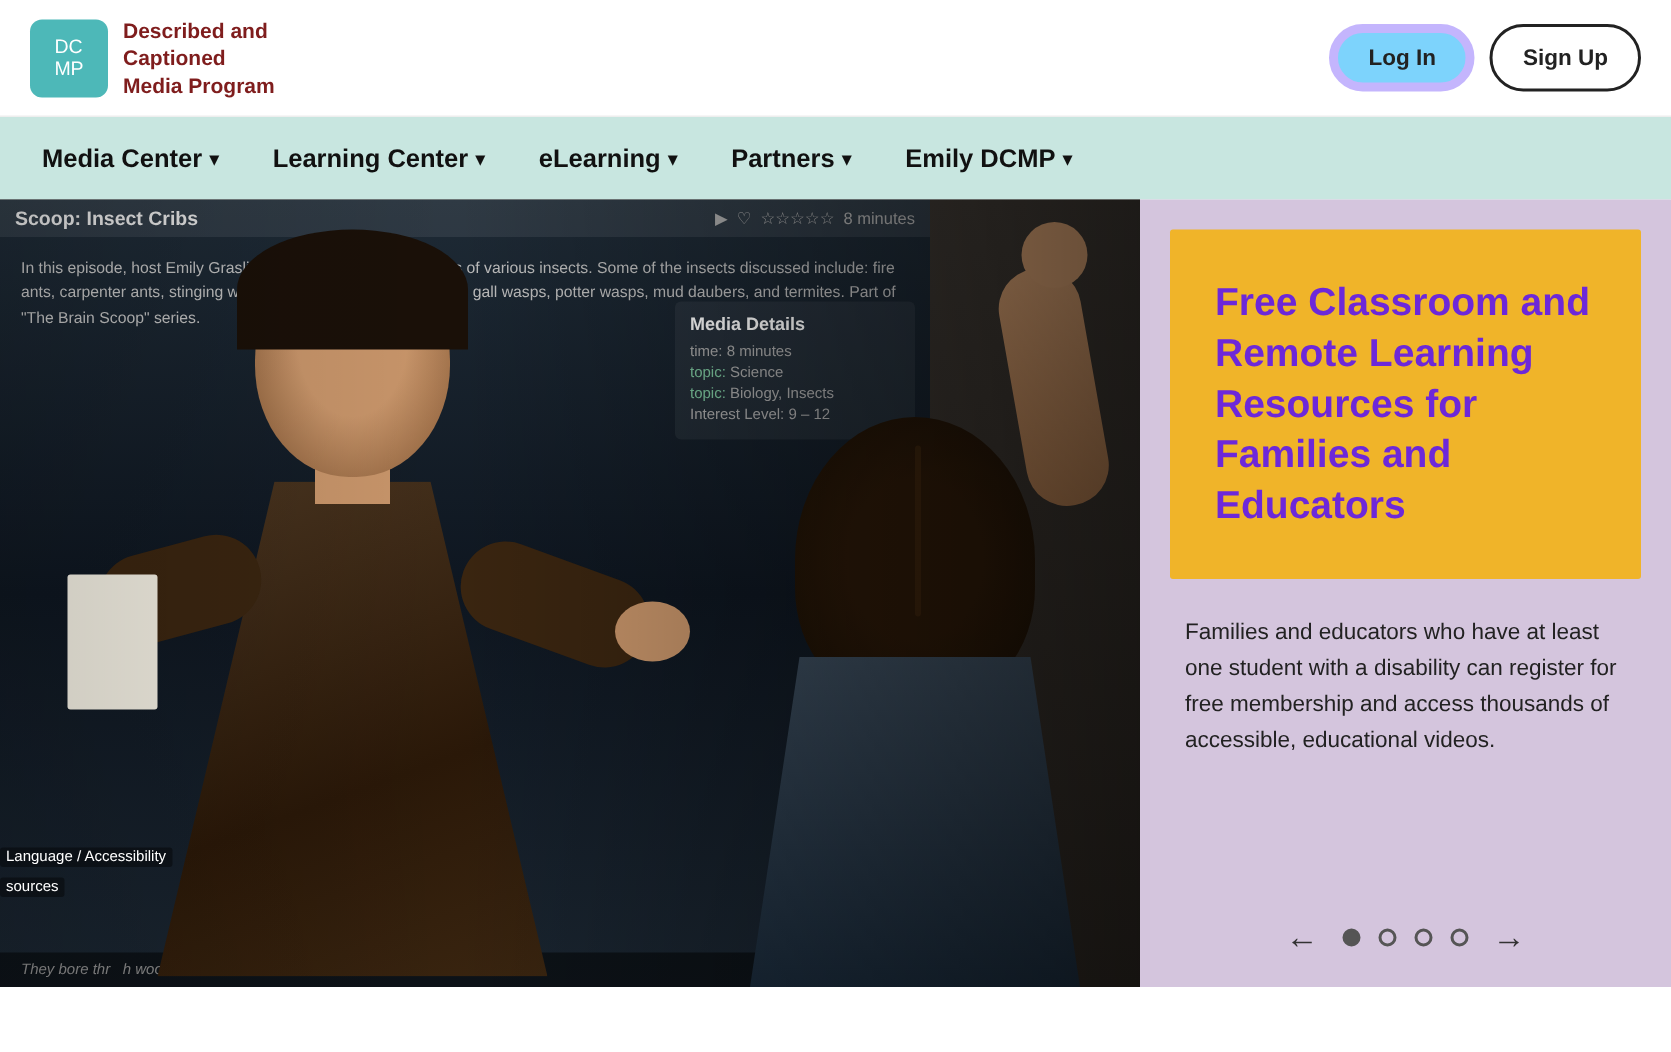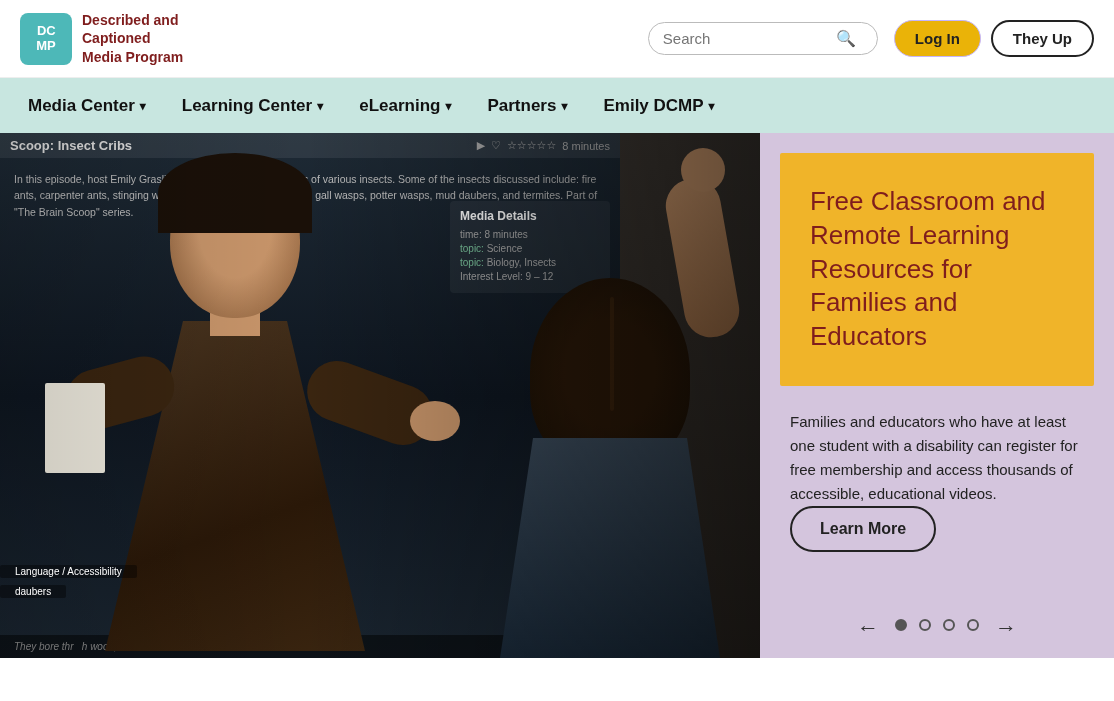--- a/index.html
+++ b/index.html
@@ -22,25 +22,25 @@
     }
     .logo-box {
       width: 52px;
       height: 52px;
       background: #4db8b8;
       border-radius: 8px;
       display: flex;
       align-items: center;
       justify-content: center;
       font-size: 13px;
-      font-weight: bold;
+      font-weight: normal;
       color: #fff;
       letter-spacing: 0;
       line-height: 1.1;
-      text-align: right;
+      text-align: left;
     }
     .logo-text {
       font-size: 14px;
       font-weight: bold;
       color: #7f1d1d;
       line-height: 1.3;
       max-width: 160px;
     }
     .header-spacer { flex: 1; }
     .search-bar {
@@ -68,23 +68,23 @@
       font-size: 16px;
       padding: 0;
       margin-left: 4px;
     }
     .header-btns {
       display: flex;
       gap: 10px;
       margin-left: 16px;
     }
     .btn-login {
-      border: 1px solid #c4b5fd;
+      border: 6px solid #c4b5fd;
       border-radius: 24px;
-      background: #eab308;
+      background: #7dd3fc;
       padding: 8px 20px;
       font-size: 15px;
       font-weight: bold;
       cursor: pointer;
       color: #222;
     }
     .btn-signup {
       border: 2px solid #222;
       border-radius: 24px;
       background: #fff;
@@ -141,22 +141,22 @@
       position: relative;
     }
     .yellow-box {
       background: #f0b429;
       padding: 32px 30px;
       margin: 20px 20px 0 20px;
       border-radius: 2px;
     }
     .yellow-box-title {
       font-size: 26px;
-      font-weight: normal;
-      color: #7f1d1d;
+      font-weight: bold;
+      color: #6d28d9;
       line-height: 1.3;
     }
     .right-content {
       padding: 24px 30px;
       flex: 1;
     }
     .right-desc {
       font-size: 15px;
       color: #222;
       line-height: 1.6;
@@ -491,44 +491,40 @@
     }
     .italic-text { font-style: italic; }
 
     
     .left-label {
       position: absolute;
       left: 5px;
       color: #fff;
       font-size: 10px;
       background: rgba(0,0,0,0.4);
-      padding: 1px 15px;
+      padding: 1px 4px;
       border-radius: 2px;
       z-index: 25;
     }
   </style>
 </head>
 <body>
 
 <header class="header">
   <div class="logo-area">
     <div class="logo-box">DC<br>MP</div>
     <div class="logo-text">
       <span>Described and Captioned</span><br>
       <span>Media Program</span>
     </div>
   </div>
   <div class="header-spacer"></div>
-  <div class="search-bar">
-    <input type="text" placeholder="Search" style="">
-    <button class="search-icon-btn">🔍</button>
-  </div>
   <div class="header-btns">
     <button class="btn-login">Log In</button>
-    <button class="btn-signup">They Up</button>
+    <button class="btn-signup">Sign Up</button>
   </div>
 </header>
 
 <nav class="nav">
   <div class="nav-item">
     <span>Media Center</span>
     <span class="chevron">▾</span>
   </div>
   <div class="nav-item">
     <span>Learning Center</span>
@@ -588,21 +584,21 @@
           </div>
         </div>
 
         <div class="s-bottom-bar">
           <span class="s-bottom-txt italic-text">They bore thr&nbsp;&nbsp;&nbsp;h wood, but don't e...</span>
         </div>
       </div>
       <div class="bg-right-dark"></div>
 
       <div class="left-label" style="bottom: 80px; left: 0px;">Language / Accessibility</div>
-      <div class="left-label" style="bottom: 60px; left: 0px;">daubers</div>
+      <div class="left-label" style="bottom: 60px; left: 0px;">sources</div>
 
       <div class="teacher-css">
         <div class="t-hair"></div>
         <div class="t-face"></div>
         <div class="t-neck"></div>
         <div class="t-shirt"></div>
         <div class="t-jacket"></div>
         <div class="t-arm-left"></div>
         <div class="t-arm-right"></div>
         <div class="t-hand-right"></div>
@@ -633,21 +629,20 @@
       <div class="depth-overlay"></div>
     </div>
   </div>
 
   <div class="hero-right">
     <div class="yellow-box">
       <div class="yellow-box-title">Free Classroom and Remote Learning Resources for Families and Educators</div>
     </div>
     <div class="right-content">
       <p class="right-desc">Families and educators who have at least one student with a disability can register for free membership and access thousands of accessible, educational videos.</p>
-      <button class="learn-more-btn">Learn More</button>
     </div>
 
     <div class="carousel-controls">
       <button class="carousel-arrow">←</button>
       <span class="carousel-dot active"></span>
       <span class="carousel-dot inactive"></span>
       <span class="carousel-dot inactive"></span>
       <span class="carousel-dot inactive"></span>
       <button class="carousel-arrow">→</button>
     </div>

